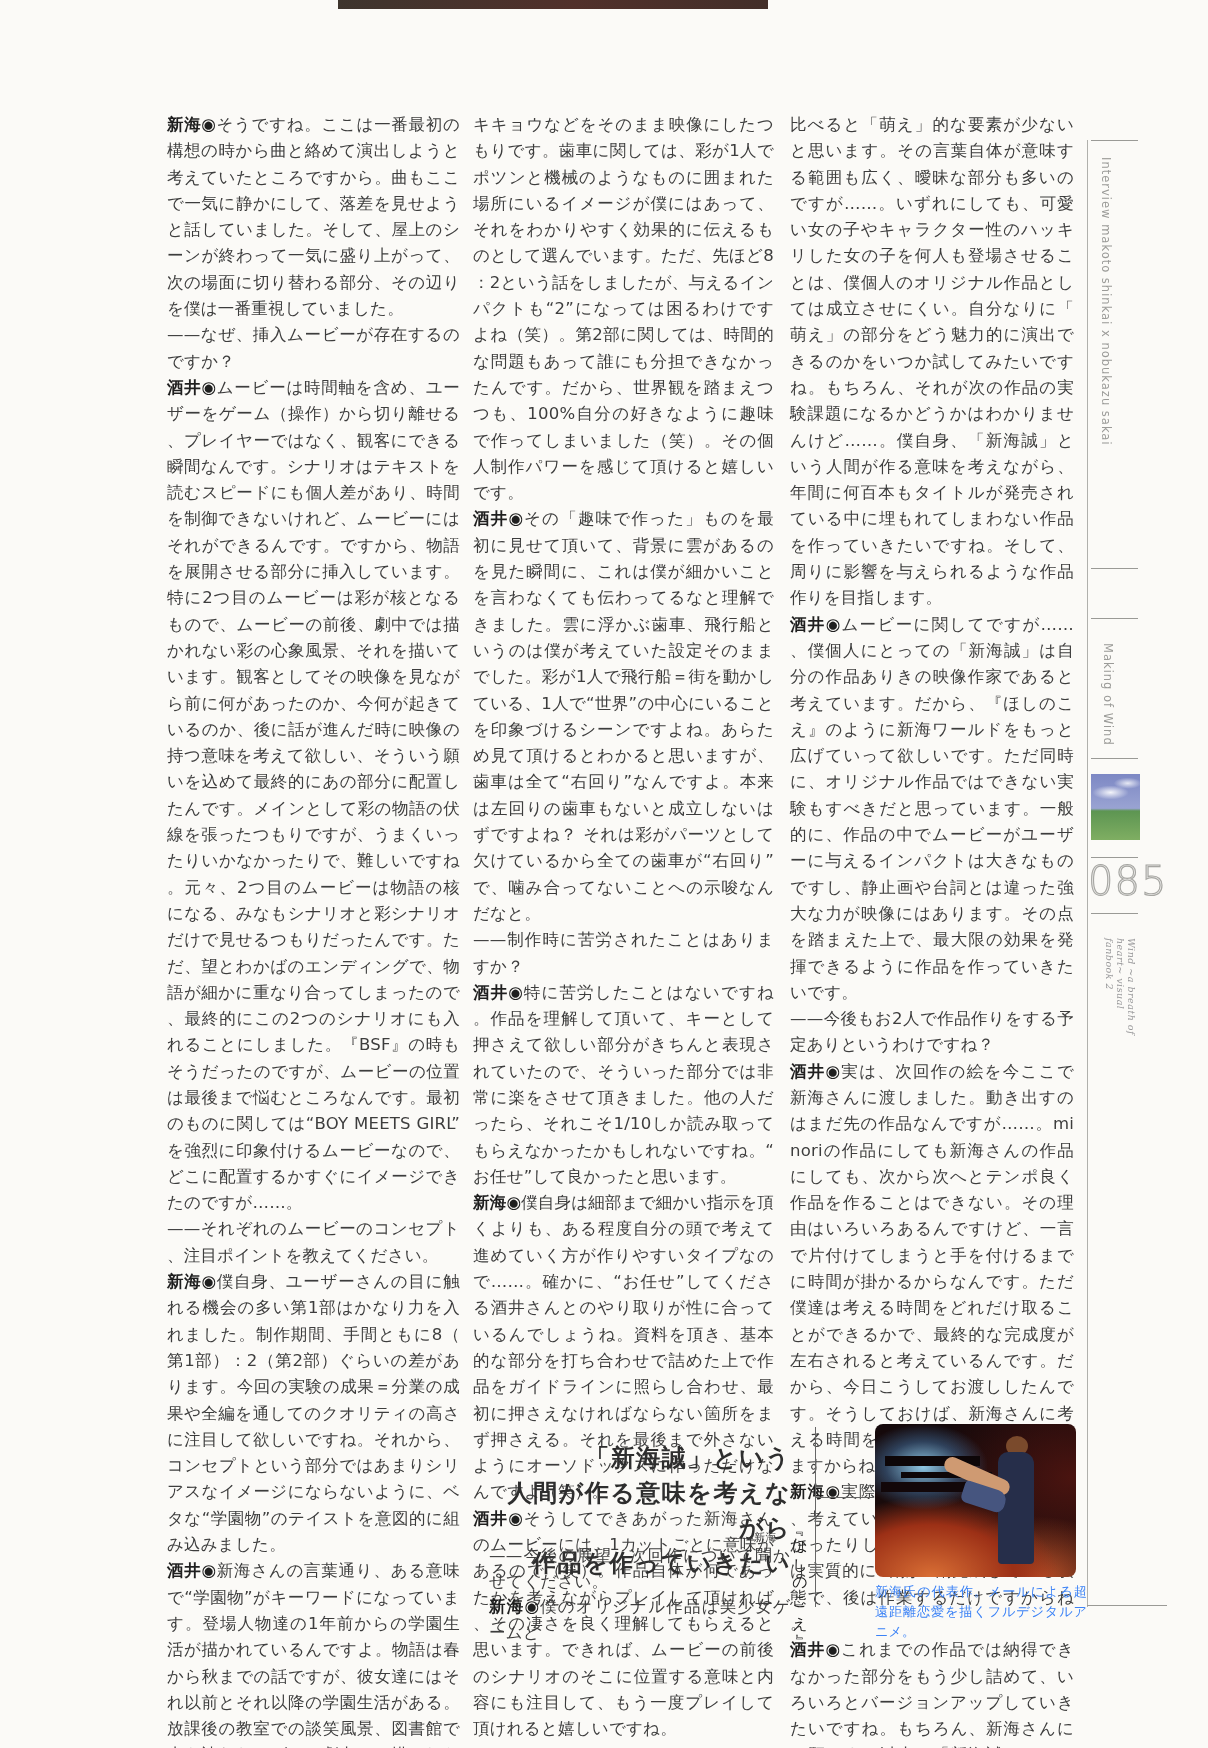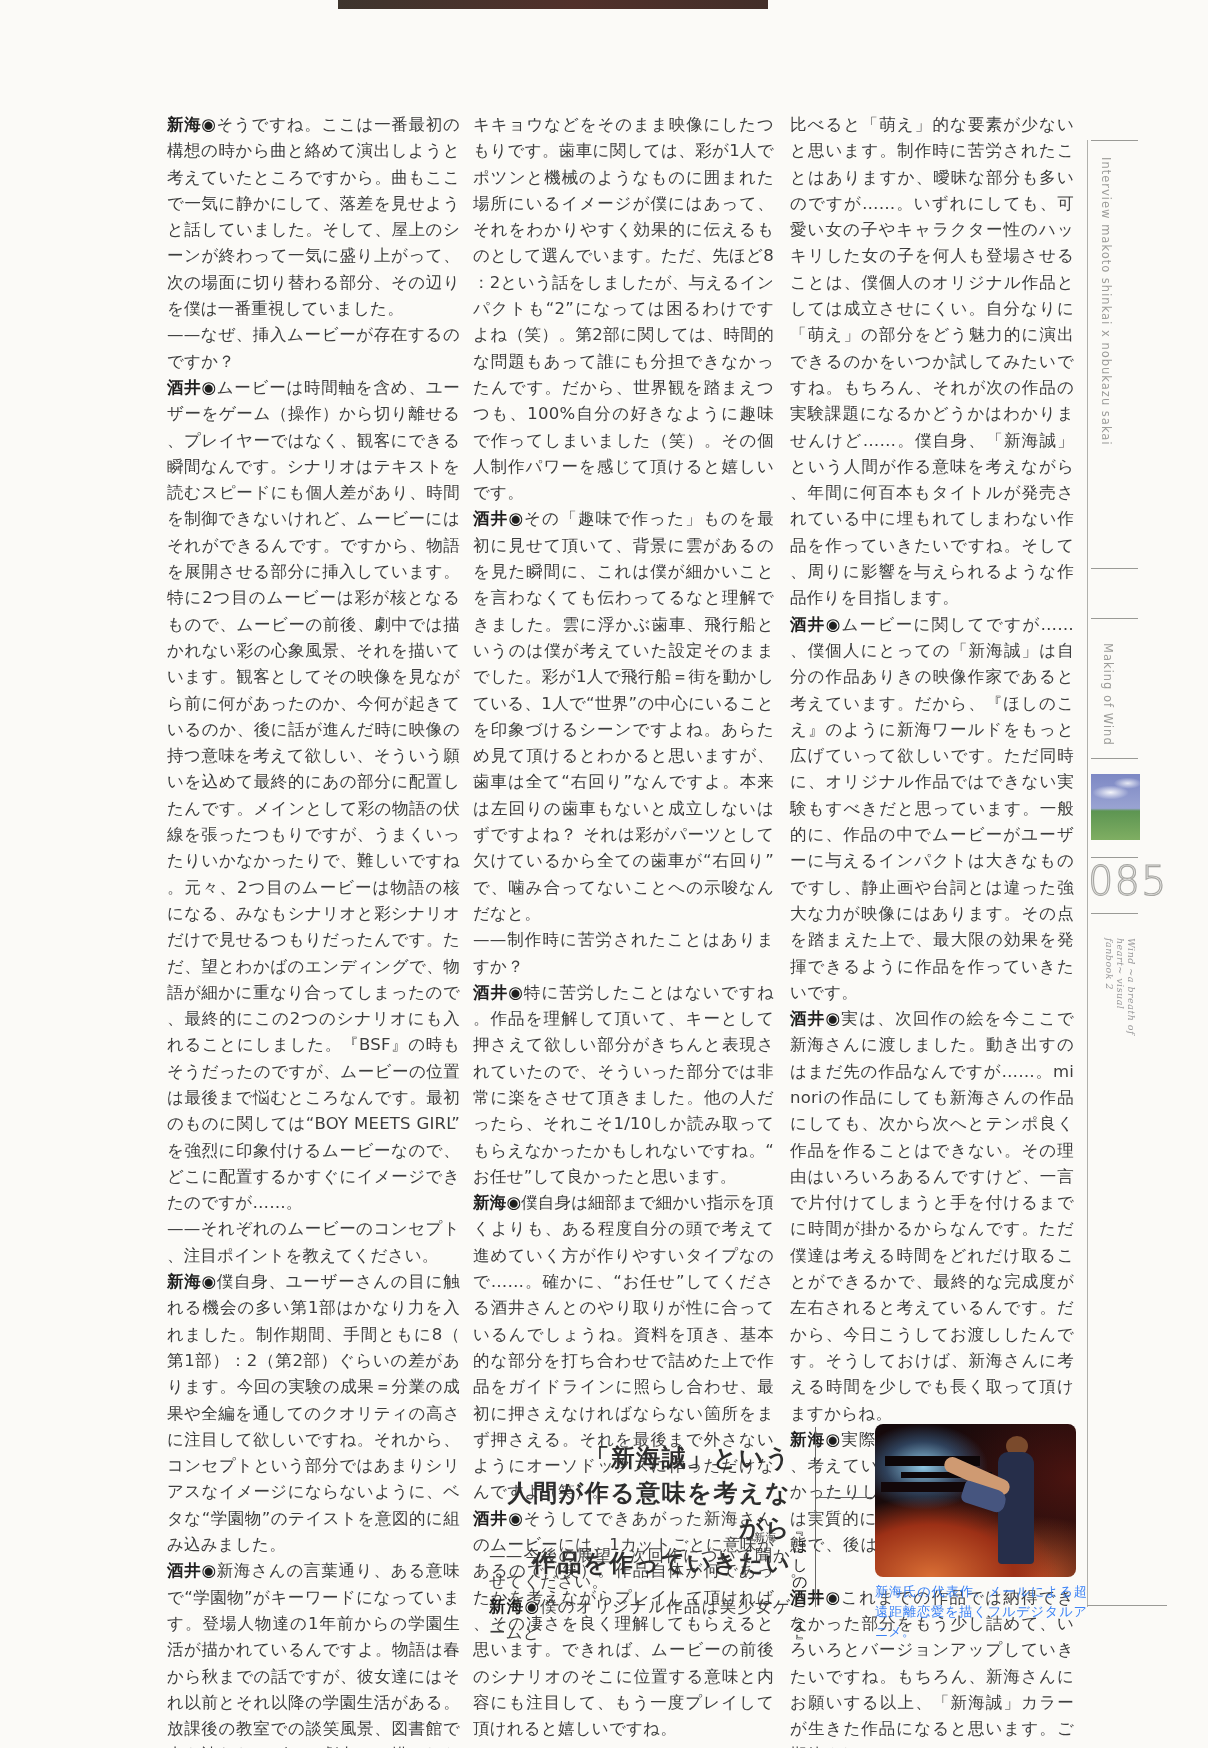--- a/index.html
+++ b/index.html
@@ -85,22 +85,23 @@
     </div>
   <div class="col" id="col2">
       <p>キキョウなどをそのまま映像にしたつもりです。歯車に関しては、彩が1人でポツンと機械のようなものに囲まれた場所にいるイメージが僕にはあって、それをわかりやすく効果的に伝えるものとして選んでいます。ただ、先ほど8：2という話をしましたが、与えるインパクトも“2”になっては困るわけですよね（笑）。第2部に関しては、時間的な問題もあって誰にも分担できなかったんです。だから、世界観を踏まえつつも、100%自分の好きなように趣味で作ってしまいました（笑）。その個人制作パワーを感じて頂けると嬉しいです。</p>
       <p><b class="spk">酒井◉</b>その「趣味で作った」ものを最初に見せて頂いて、背景に雲があるのを見た瞬間に、これは僕が細かいことを言わなくても伝わってるなと理解できました。雲に浮かぶ歯車、飛行船というのは僕が考えていた設定そのままでした。彩が1人で飛行船＝街を動かしている、1人で“世界”の中心にいることを印象づけるシーンですよね。あらため見て頂けるとわかると思いますが、歯車は全て“右回り”なんですよ。本来は左回りの歯車もないと成立しないはずですよね？ それは彩がパーツとして欠けているから全ての歯車が“右回り”で、噛み合ってないことへの示唆なんだなと。</p>
       <p>——制作時に苦労されたことはありますか？</p>
       <p><b class="spk">酒井◉</b>特に苦労したことはないですね。作品を理解して頂いて、キーとして押さえて欲しい部分がきちんと表現されていたので、そういった部分では非常に楽をさせて頂きました。他の人だったら、それこそ1/10しか読み取ってもらえなかったかもしれないですね。“お任せ”して良かったと思います。</p>
       <p><b class="spk">新海◉</b>僕自身は細部まで細かい指示を頂くよりも、ある程度自分の頭で考えて進めていく方が作りやすいタイプなので……。確かに、“お任せ”してくださる酒井さんとのやり取りが性に合っているんでしょうね。資料を頂き、基本的な部分を打ち合わせで詰めた上で作品をガイドラインに照らし合わせ、最初に押さえなければならない箇所をまず押さえる。それを最後まで外さないようにオーソドックスに作っただけなんですよ（笑）。</p>
       <p><b class="spk">酒井◉</b>そうしてできあがった新海さんのムービーには、1カットごとに意味があるので（笑）。作品自体が何であったかを考えながらプレイして頂ければ、その凄さを良く理解してもらえると思います。できれば、ムービーの前後のシナリオのそこに位置する意味と内容にも注目して、もう一度プレイして頂けれると嬉しいですね。</p>
     </div>
   <div class="col" id="col3">
-      <p>比べると「萌え」的な要素が少ないと思います。制作時に苦労されたことはありますか、曖昧な部分も多いのですが……。いずれにしても、可愛い女の子やキャラクター性のハッキリした女の子を何人も登場させることは、僕個人のオリジナル作品としては成立させにくい。自分なりに「萌え」の部分をどう魅力的に演出できるのかをいつか試してみたいですね。もちろん、それが次の作品の実験課題になるかどうかはわかりませんけど……。僕自身、「新海誠」という人間が作る意味を考えながら、年間に何百本もタイトルが発売されている中に埋もれてしまわない作品を作っていきたいですね。そして、周りに影響を与えられるような作品作りを目指します。</p>
+      <p>比べると「萌え」的な要素が少ないと思います。その言葉自体が意味する範囲も広く、曖昧な部分も多いのですが……。いずれにしても、可愛い女の子やキャラクター性のハッキリした女の子を何人も登場させることは、僕個人のオリジナル作品としては成立させにくい。自分なりに「萌え」の部分をどう魅力的に演出できるのかをいつか試してみたいですね。もちろん、それが次の作品の実験課題になるかどうかはわかりませんけど……。僕自身、「新海誠」という人間が作る意味を考えながら、年間に何百本もタイトルが発売されている中に埋もれてしまわない作品を作っていきたいですね。そして、周りに影響を与えられるような作品作りを目指します。</p>
       <p><b class="spk">酒井◉</b>ムービーに関してですが……、僕個人にとっての「新海誠」は自分の作品ありきの映像作家であると考えています。だから、『ほしのこえ』のように新海ワールドをもっと広げていって欲しいです。ただ同時に、オリジナル作品ではできない実験もすべきだと思っています。一般的に、作品の中でムービーがユーザーに与えるインパクトは大きなものですし、静止画や台詞とは違った強大な力が映像にはあります。その点を踏まえた上で、最大限の効果を発揮できるように作品を作っていきたいです。</p>
+      <p>——今後もお2人で作品作りをする予定ありというわけですね？</p>
       <p><b class="spk">酒井◉</b>実は、次回作の絵を今ここで新海さんに渡しました。動き出すのはまだ先の作品なんですが……。minoriの作品にしても新海さんの作品にしても、次から次へとテンポ良く作品を作ることはできない。その理由はいろいろあるんですけど、一言で片付けてしまうと手を付けるまでに時間が掛かるからなんです。ただ僕達は考える時間をどれだけ取ることができるかで、最終的な完成度が左右されると考えているんです。だから、今日こうしてお渡ししたんです。そうしておけば、新海さんに考える時間を少しでも長く取って頂けますからね。</p>
       <p><b class="spk">新海◉</b>実際に映像を作ることよりも、考えている時間の方がむしろ楽しかったりしますね。手を付けた段階は実質的に8割か9割完成している状態で、後は作業するだけですからね。</p>
       <p><b class="spk">酒井◉</b>これまでの作品では納得できなかった部分をもう少し詰めて、いろいろとバージョンアップしていきたいですね。もちろん、新海さんにお願いする以上、「新海誠」カラーが生きた作品になると思います。ご期待ください。</p>
     </div>
 
   <div class="pullquote">
     <div>
         <div>「新海誠」という</div>
         <div>人間が作る意味を考えながら</div>
         <div>作品を作っていきたい</div>

